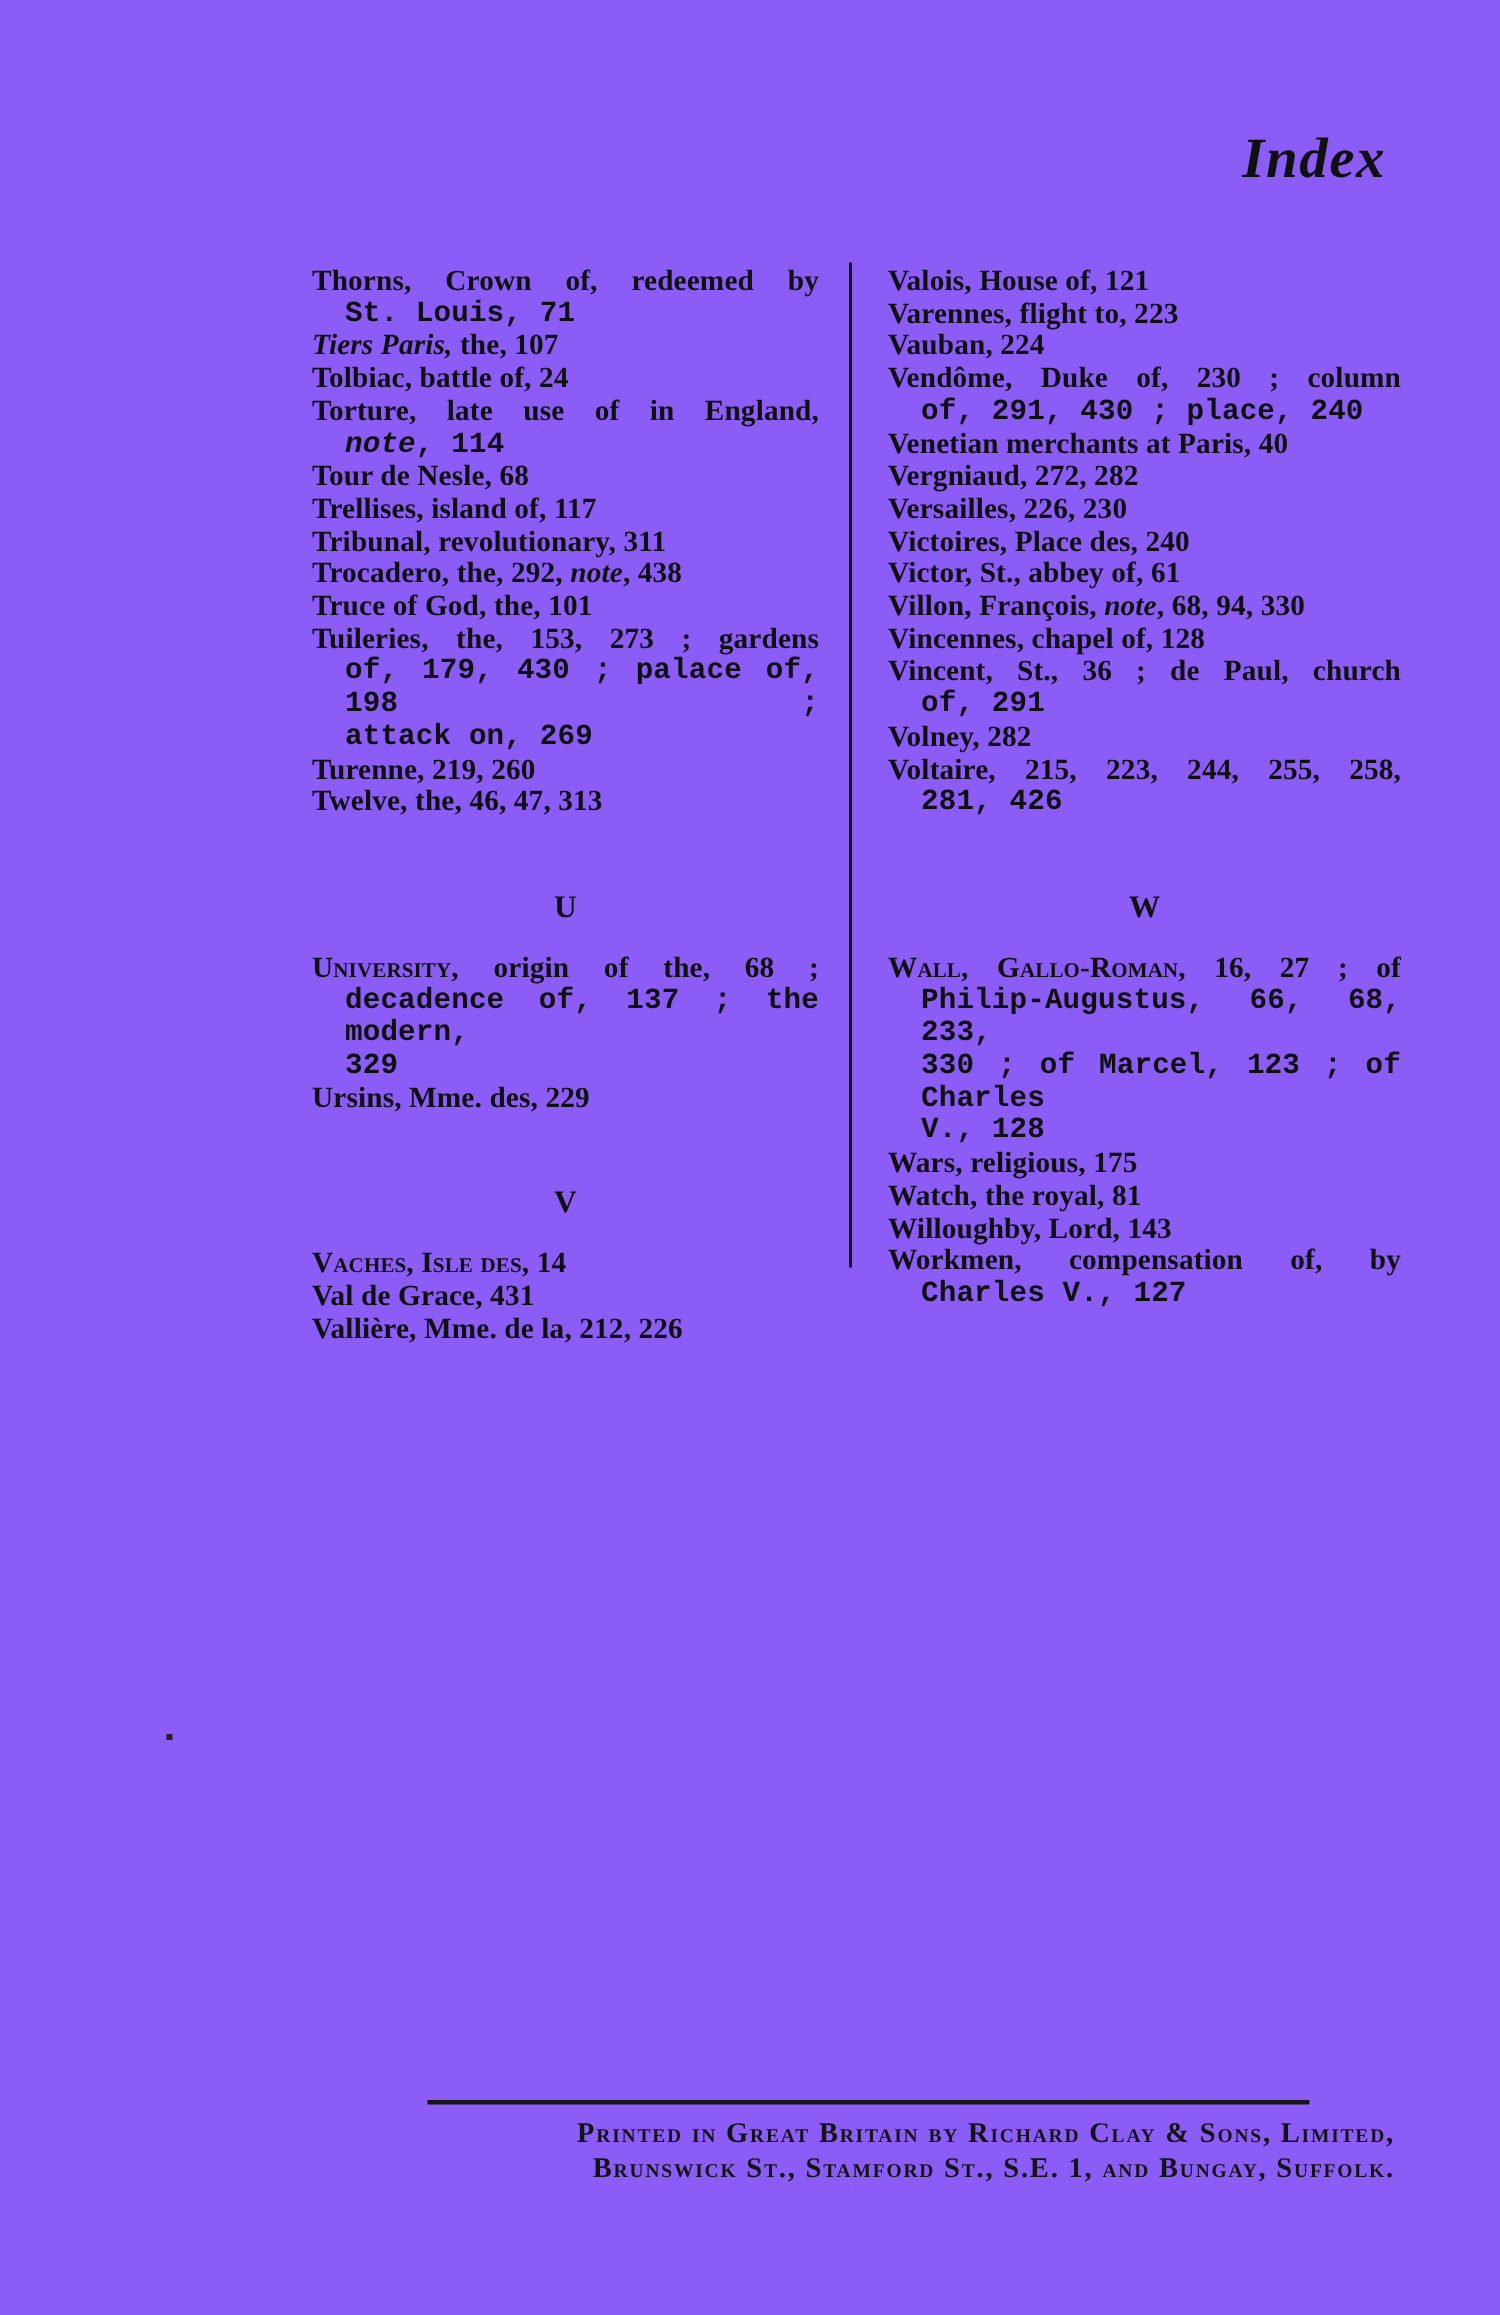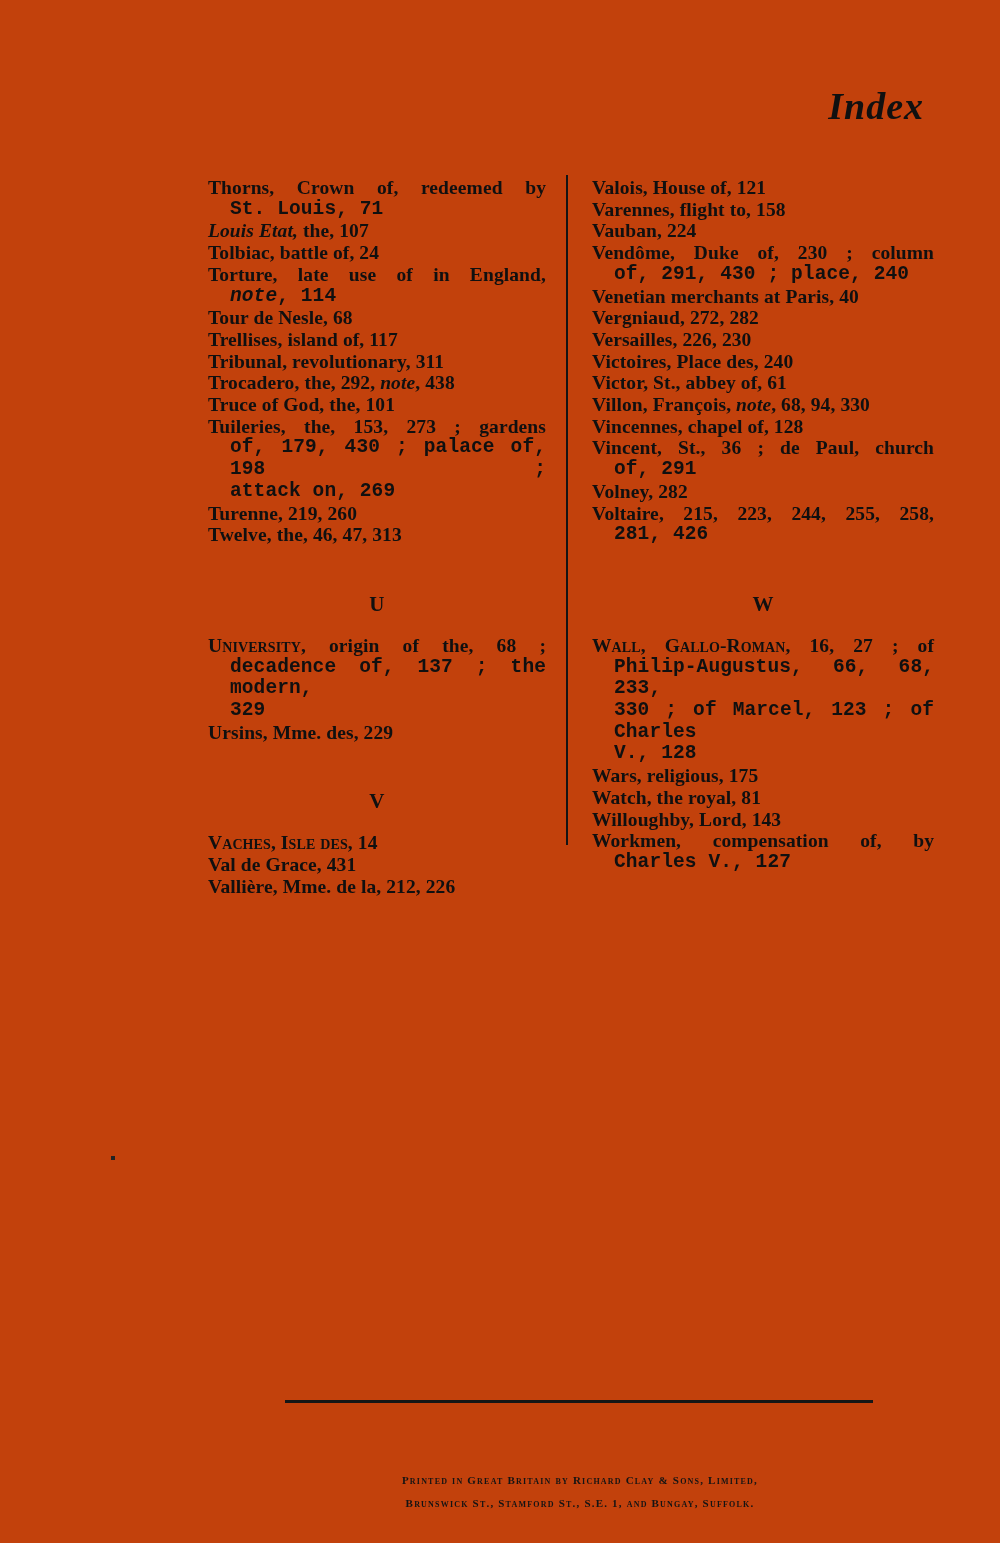--- a/index.html
+++ b/index.html
@@ -1,20 +1,20 @@
 <!DOCTYPE html>
 <html><head>
 <meta charset="utf-8">
 <style>
   html, body { margin: 0; padding: 0; background: #f2f2ee; }
   .page {
     position: relative;
     width: 1000px;
     height: 1543px;
-    background: #c2410c;
+    background: #8b5cf6;
     color: #101010;
     font-family: "Liberation Serif", serif;
     overflow: hidden;
   }
   .page-title {
     position: absolute;
     top: 84px;
     right: 76px;
     font-size: 38px;
     font-style: italic;
@@ -55,24 +55,24 @@
     position: absolute;
     left: 285px;
     top: 1400px;
     width: 588px;
     height: 3px;
     background: #161616;
   }
   .footer {
     position: absolute;
     left: 230px;
-    top: 1469px;
+    top: 1411px;
     width: 700px;
-    text-align: center;
-    font-size: 11px;
+    text-align: right;
+    font-size: 19px;
     font-weight: bold;
     font-variant: small-caps;
     letter-spacing: 1.2px;
     line-height: 23px;
     color: #141414;
   }
   .ink-speck {
     position: absolute;
     left: 111px;
     top: 1156px;
@@ -84,21 +84,21 @@
 </head>
 <body>
 
 <div class="page">
 
   <div class="page-title">Index</div>
 
   <div class="col col-left" id="col-left">
       <div class="line just"><span class="n">Thorns, Crown of, redeemed by</span></div>
       <div class="line ind"><span class="n">St. Louis, 71</span></div>
-      <div class="line"><span class="i">Louis Etat,</span><span class="n"> the, 107</span></div>
+      <div class="line"><span class="i">Tiers Paris,</span><span class="n"> the, 107</span></div>
       <div class="line"><span class="n">Tolbiac, battle of, 24</span></div>
       <div class="line just"><span class="n">Torture, late use of in England,</span></div>
       <div class="line ind"><span class="i">note</span><span class="n">, 114</span></div>
       <div class="line"><span class="n">Tour de Nesle, 68</span></div>
       <div class="line"><span class="n">Trellises, island of, 117</span></div>
       <div class="line"><span class="n">Tribunal, revolutionary, 311</span></div>
       <div class="line"><span class="n">Trocadero, the, 292, </span><span class="i">note</span><span class="n">, 438</span></div>
       <div class="line"><span class="n">Truce of God, the, 101</span></div>
       <div class="line just"><span class="n">Tuileries, the, 153, 273 ; gardens</span></div>
       <div class="line ind just"><span class="n">of, 179, 430 ; palace of, 198 ;</span></div>
@@ -113,21 +113,21 @@
       <div class="sec-head">V</div>
       <div class="line"><span class="sc">Vaches, Isle des</span><span class="n">, 14</span></div>
       <div class="line"><span class="n">Val de Grace, 431</span></div>
       <div class="line"><span class="n">Vallière, Mme. de la, 212, 226</span></div>
     </div>
 
   <div class="divider"></div>
 
   <div class="col col-right" id="col-right">
       <div class="line"><span class="n">Valois, House of, 121</span></div>
-      <div class="line"><span class="n">Varennes, flight to, 158</span></div>
+      <div class="line"><span class="n">Varennes, flight to, 223</span></div>
       <div class="line"><span class="n">Vauban, 224</span></div>
       <div class="line just"><span class="n">Vendôme, Duke of, 230 ; column</span></div>
       <div class="line ind"><span class="n">of, 291, 430 ; place, 240</span></div>
       <div class="line"><span class="n">Venetian merchants at Paris, 40</span></div>
       <div class="line"><span class="n">Vergniaud, 272, 282</span></div>
       <div class="line"><span class="n">Versailles, 226, 230</span></div>
       <div class="line"><span class="n">Victoires, Place des, 240</span></div>
       <div class="line"><span class="n">Victor, St., abbey of, 61</span></div>
       <div class="line"><span class="n">Villon, François, </span><span class="i">note</span><span class="n">, 68, 94, 330</span></div>
       <div class="line"><span class="n">Vincennes, chapel of, 128</span></div>

